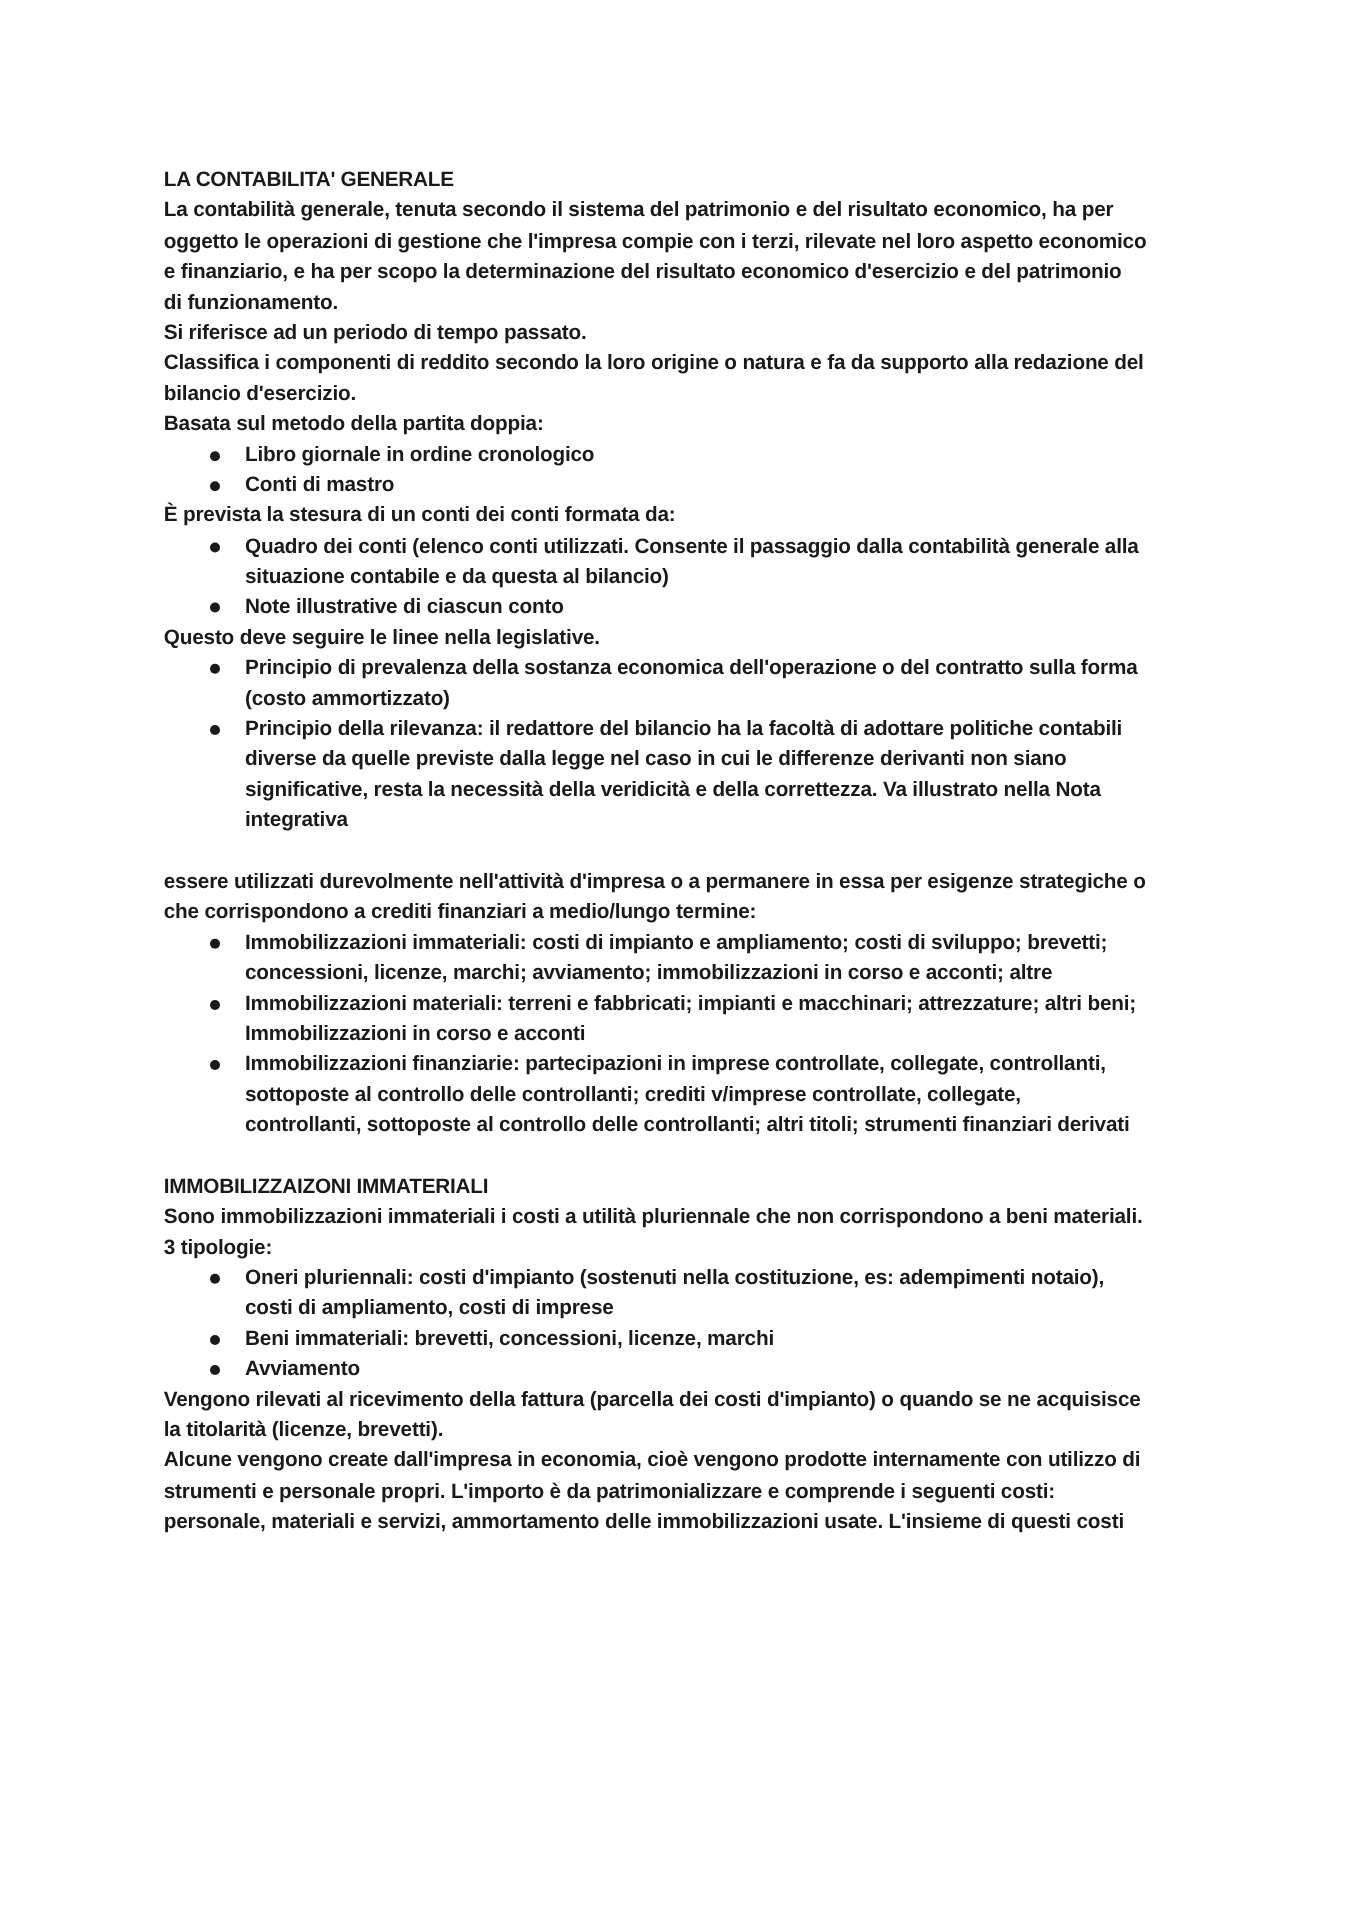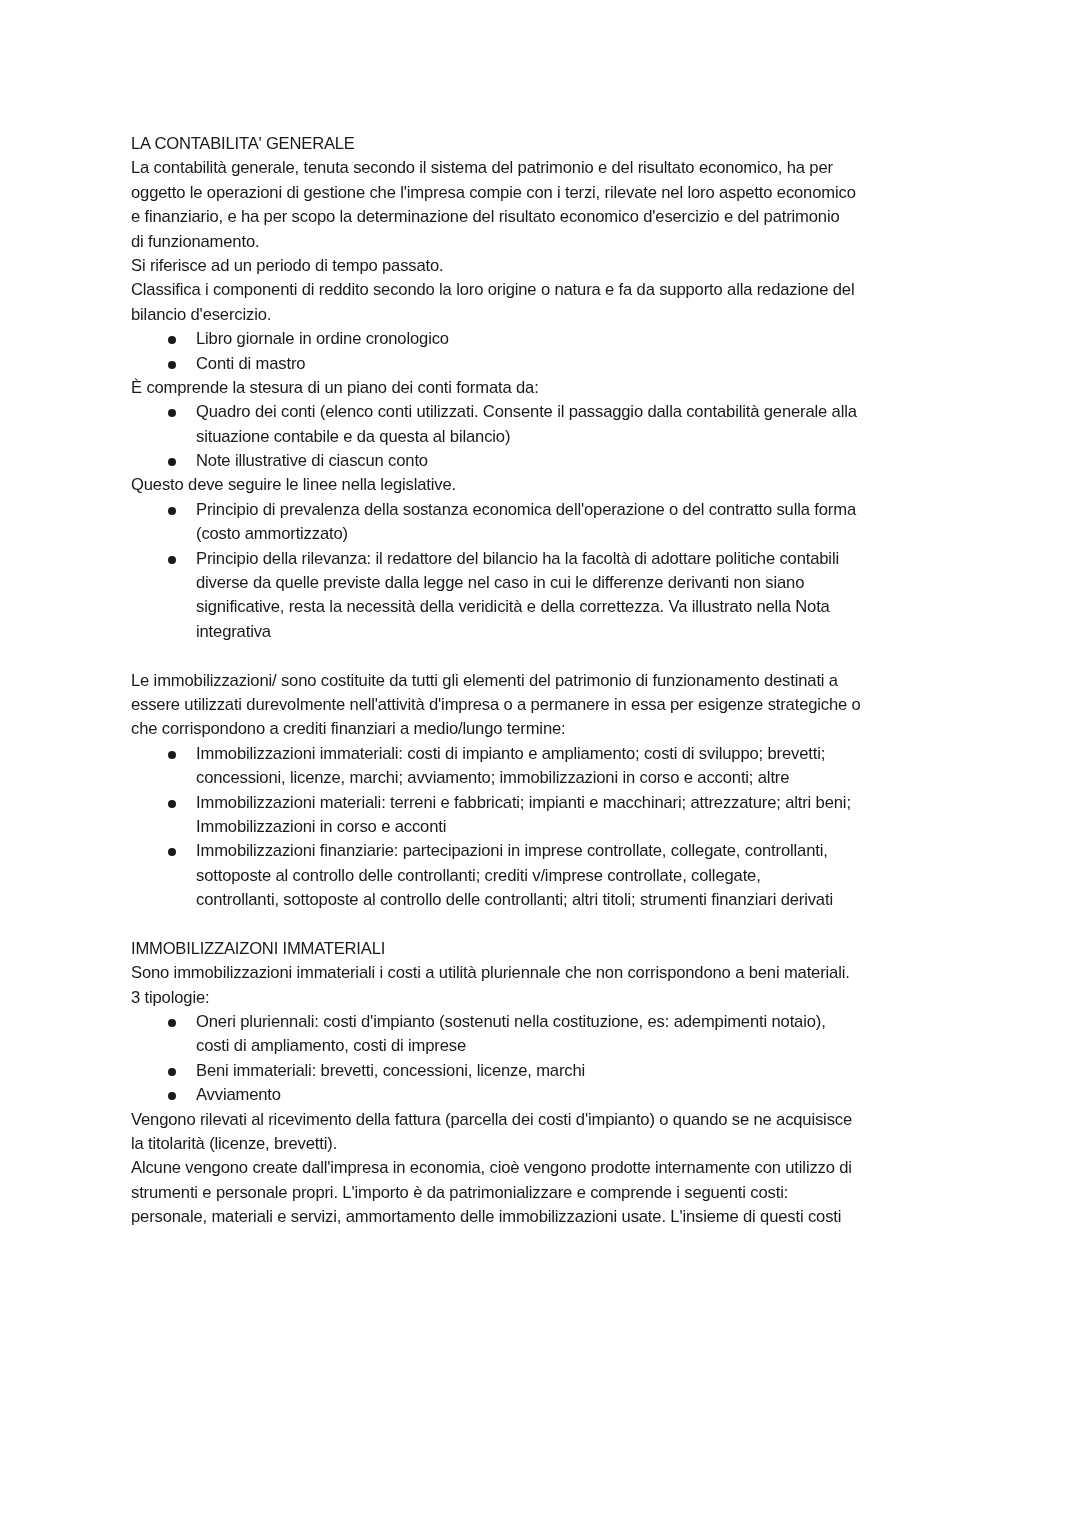--- a/index.html
+++ b/index.html
@@ -2,20 +2,21 @@
 <html><head>
   <meta charset="utf-8">
   <style>
     html, body { margin: 0; padding: 0; background: #ffffff; }
     body { width: 1080px; height: 1525px; position: relative; overflow: hidden; }
     .page {
       position: absolute; left: 0; top: 0; width: 1080px; height: 1297px;
       background: #ffffff;
       font-family: "Liberation Sans", sans-serif;
       color: #1a1a1a;
+      font-weight: bold;
     }
     .content {
       position: absolute; left: 131px; top: 132px; width: 830px;
     }
     .ln {
       display: block; height: 24.4px; line-height: 24.4px;
       font-size: 16.6px; white-space: nowrap; letter-spacing: -0.15px;
     }
     .blank { height: 24.4px; }
     .bul { position: relative; padding-left: 65px; }
@@ -40,27 +41,30 @@
           <div class="ln"><span>di funzionamento.</span></div>
         </div>
         <div>
           <div class="ln"><span>Si riferisce ad un periodo di tempo passato.</span></div>
         </div>
         <div>
           <div class="ln"><span>Classifica i componenti di reddito secondo la loro origine o natura e fa da supporto alla redazione del</span></div>
           <div class="ln"><span>bilancio d'esercizio.</span></div>
         </div>
         <div>
+          <div class="ln"><span>Basata sul metodo della partita doppia:</span></div>
+        </div>
+        <div>
           <div class="ln bul"><span class="dot"></span><span>Libro giornale in ordine cronologico</span></div>
         </div>
         <div>
           <div class="ln bul"><span class="dot"></span><span>Conti di mastro</span></div>
         </div>
         <div>
-          <div class="ln"><span>È comprende la stesura di un piano dei conti formata da:</span></div>
+          <div class="ln"><span>È prevista la stesura di un conti dei conti formata da:</span></div>
         </div>
         <div>
           <div class="ln bul"><span class="dot"></span><span>Quadro dei conti (elenco conti utilizzati. Consente il passaggio dalla contabilità generale alla</span></div>
           <div class="ln cont"><span>situazione contabile e da questa al bilancio)</span></div>
         </div>
         <div>
           <div class="ln bul"><span class="dot"></span><span>Note illustrative di ciascun conto</span></div>
         </div>
         <div>
           <div class="ln"><span>Questo deve seguire le linee nella legislative.</span></div>
@@ -72,21 +76,20 @@
         <div>
           <div class="ln bul"><span class="dot"></span><span>Principio della rilevanza: il redattore del bilancio ha la facoltà di adottare politiche contabili</span></div>
           <div class="ln cont"><span>diverse da quelle previste dalla legge nel caso in cui le differenze derivanti non siano</span></div>
           <div class="ln cont"><span>significative, resta la necessità della veridicità e della correttezza. Va illustrato nella Nota</span></div>
           <div class="ln cont"><span>integrativa</span></div>
         </div>
       </div>
       <div>
         <div class="blank"></div>
         <div>
-          <div class="ln"><span>Le immobilizzazioni/ sono costituite da tutti gli elementi del patrimonio di funzionamento destinati a</span></div>
           <div class="ln"><span>essere utilizzati durevolmente nell'attività d'impresa o a permanere in essa per esigenze strategiche o</span></div>
           <div class="ln"><span>che corrispondono a crediti finanziari a medio/lungo termine:</span></div>
         </div>
         <div>
           <div class="ln bul"><span class="dot"></span><span>Immobilizzazioni immateriali: costi di impianto e ampliamento; costi di sviluppo; brevetti;</span></div>
           <div class="ln cont"><span>concessioni, licenze, marchi; avviamento; immobilizzazioni in corso e acconti; altre</span></div>
         </div>
         <div>
           <div class="ln bul"><span class="dot"></span><span>Immobilizzazioni materiali: terreni e fabbricati; impianti e macchinari; attrezzature; altri beni;</span></div>
           <div class="ln cont"><span>Immobilizzazioni in corso e acconti</span></div>

